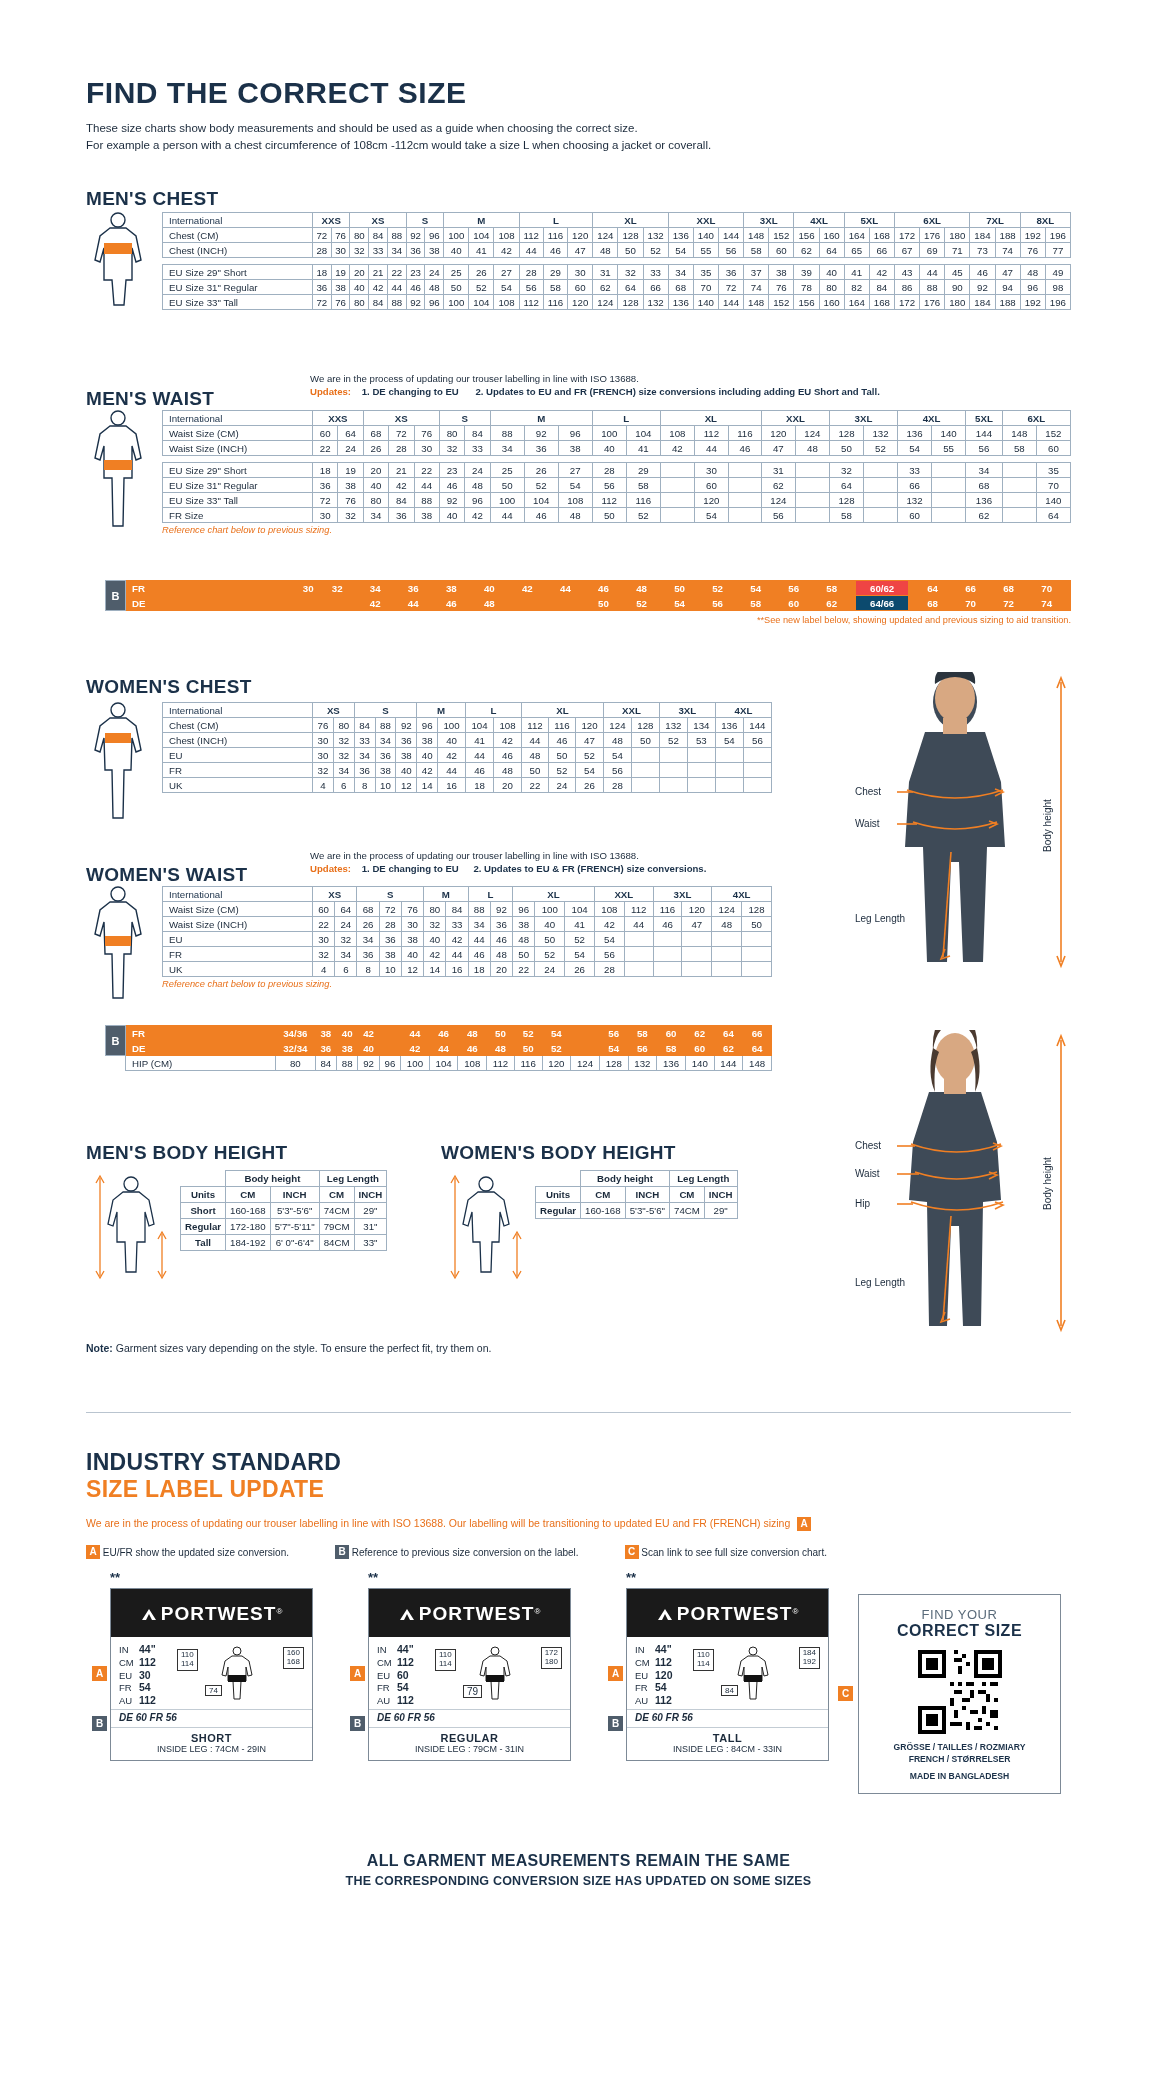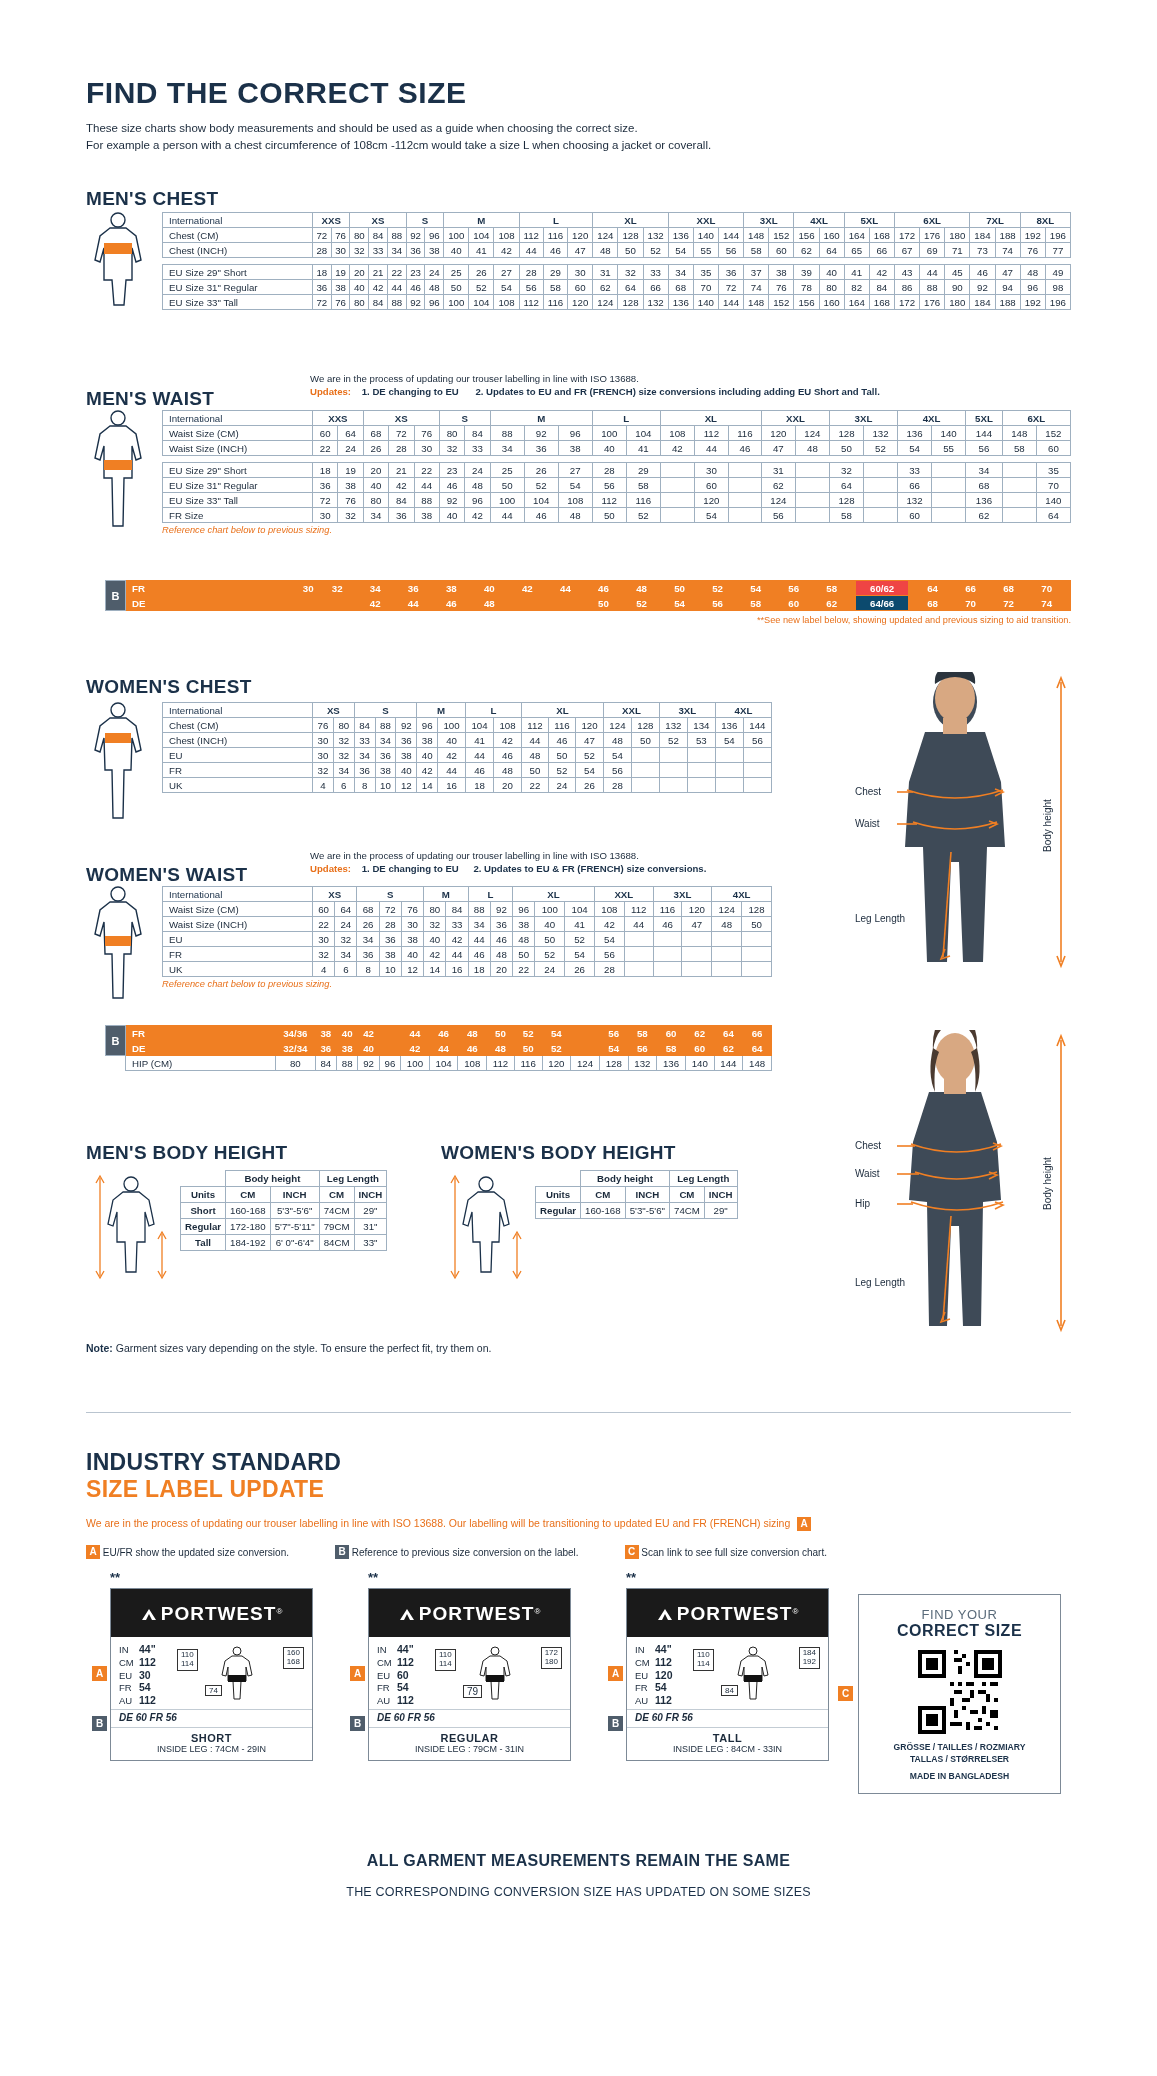--- a/index.html
+++ b/index.html
@@ -1340,24 +1340,24 @@
             <rect x="12" y="18" width="1" height="2"></rect>
             <rect x="14" y="19" width="2" height="1"></rect>
           <rect x="17" y="18" width="1" height="1"></rect>
             <rect x="19" y="19" width="1" height="1"></rect>
           <rect x="8" y="18" width="1" height="1"></rect>
             <rect x="15" y="17" width="1" height="1"></rect>
         </g>
       </svg>
       <div class="qrfoot">
         <div>GRÖSSE / TAILLES / ROZMIARY</div>
-        <div>TALLAS / STØRRELSER</div>
+        <div>FRENCH / STØRRELSER</div>
         <div style="margin-top:6px;">MADE IN BANGLADESH</div>
       </div>
     </div>
   </div>
 
   <div style="position:absolute; left:86px; top:1852px; width:985px;">
     <div class="bottom1">ALL GARMENT MEASUREMENTS REMAIN THE SAME</div>
-    <div class="bottom2" style="margin-top:15px;">THE CORRESPONDING CONVERSION SIZE HAS UPDATED ON SOME SIZES</div>
+    <div class="bottom2" style="margin-top:4px;font-weight:bold;">THE CORRESPONDING CONVERSION SIZE HAS UPDATED ON SOME SIZES</div>
   </div>
 
 </div>
 
 </body></html>

